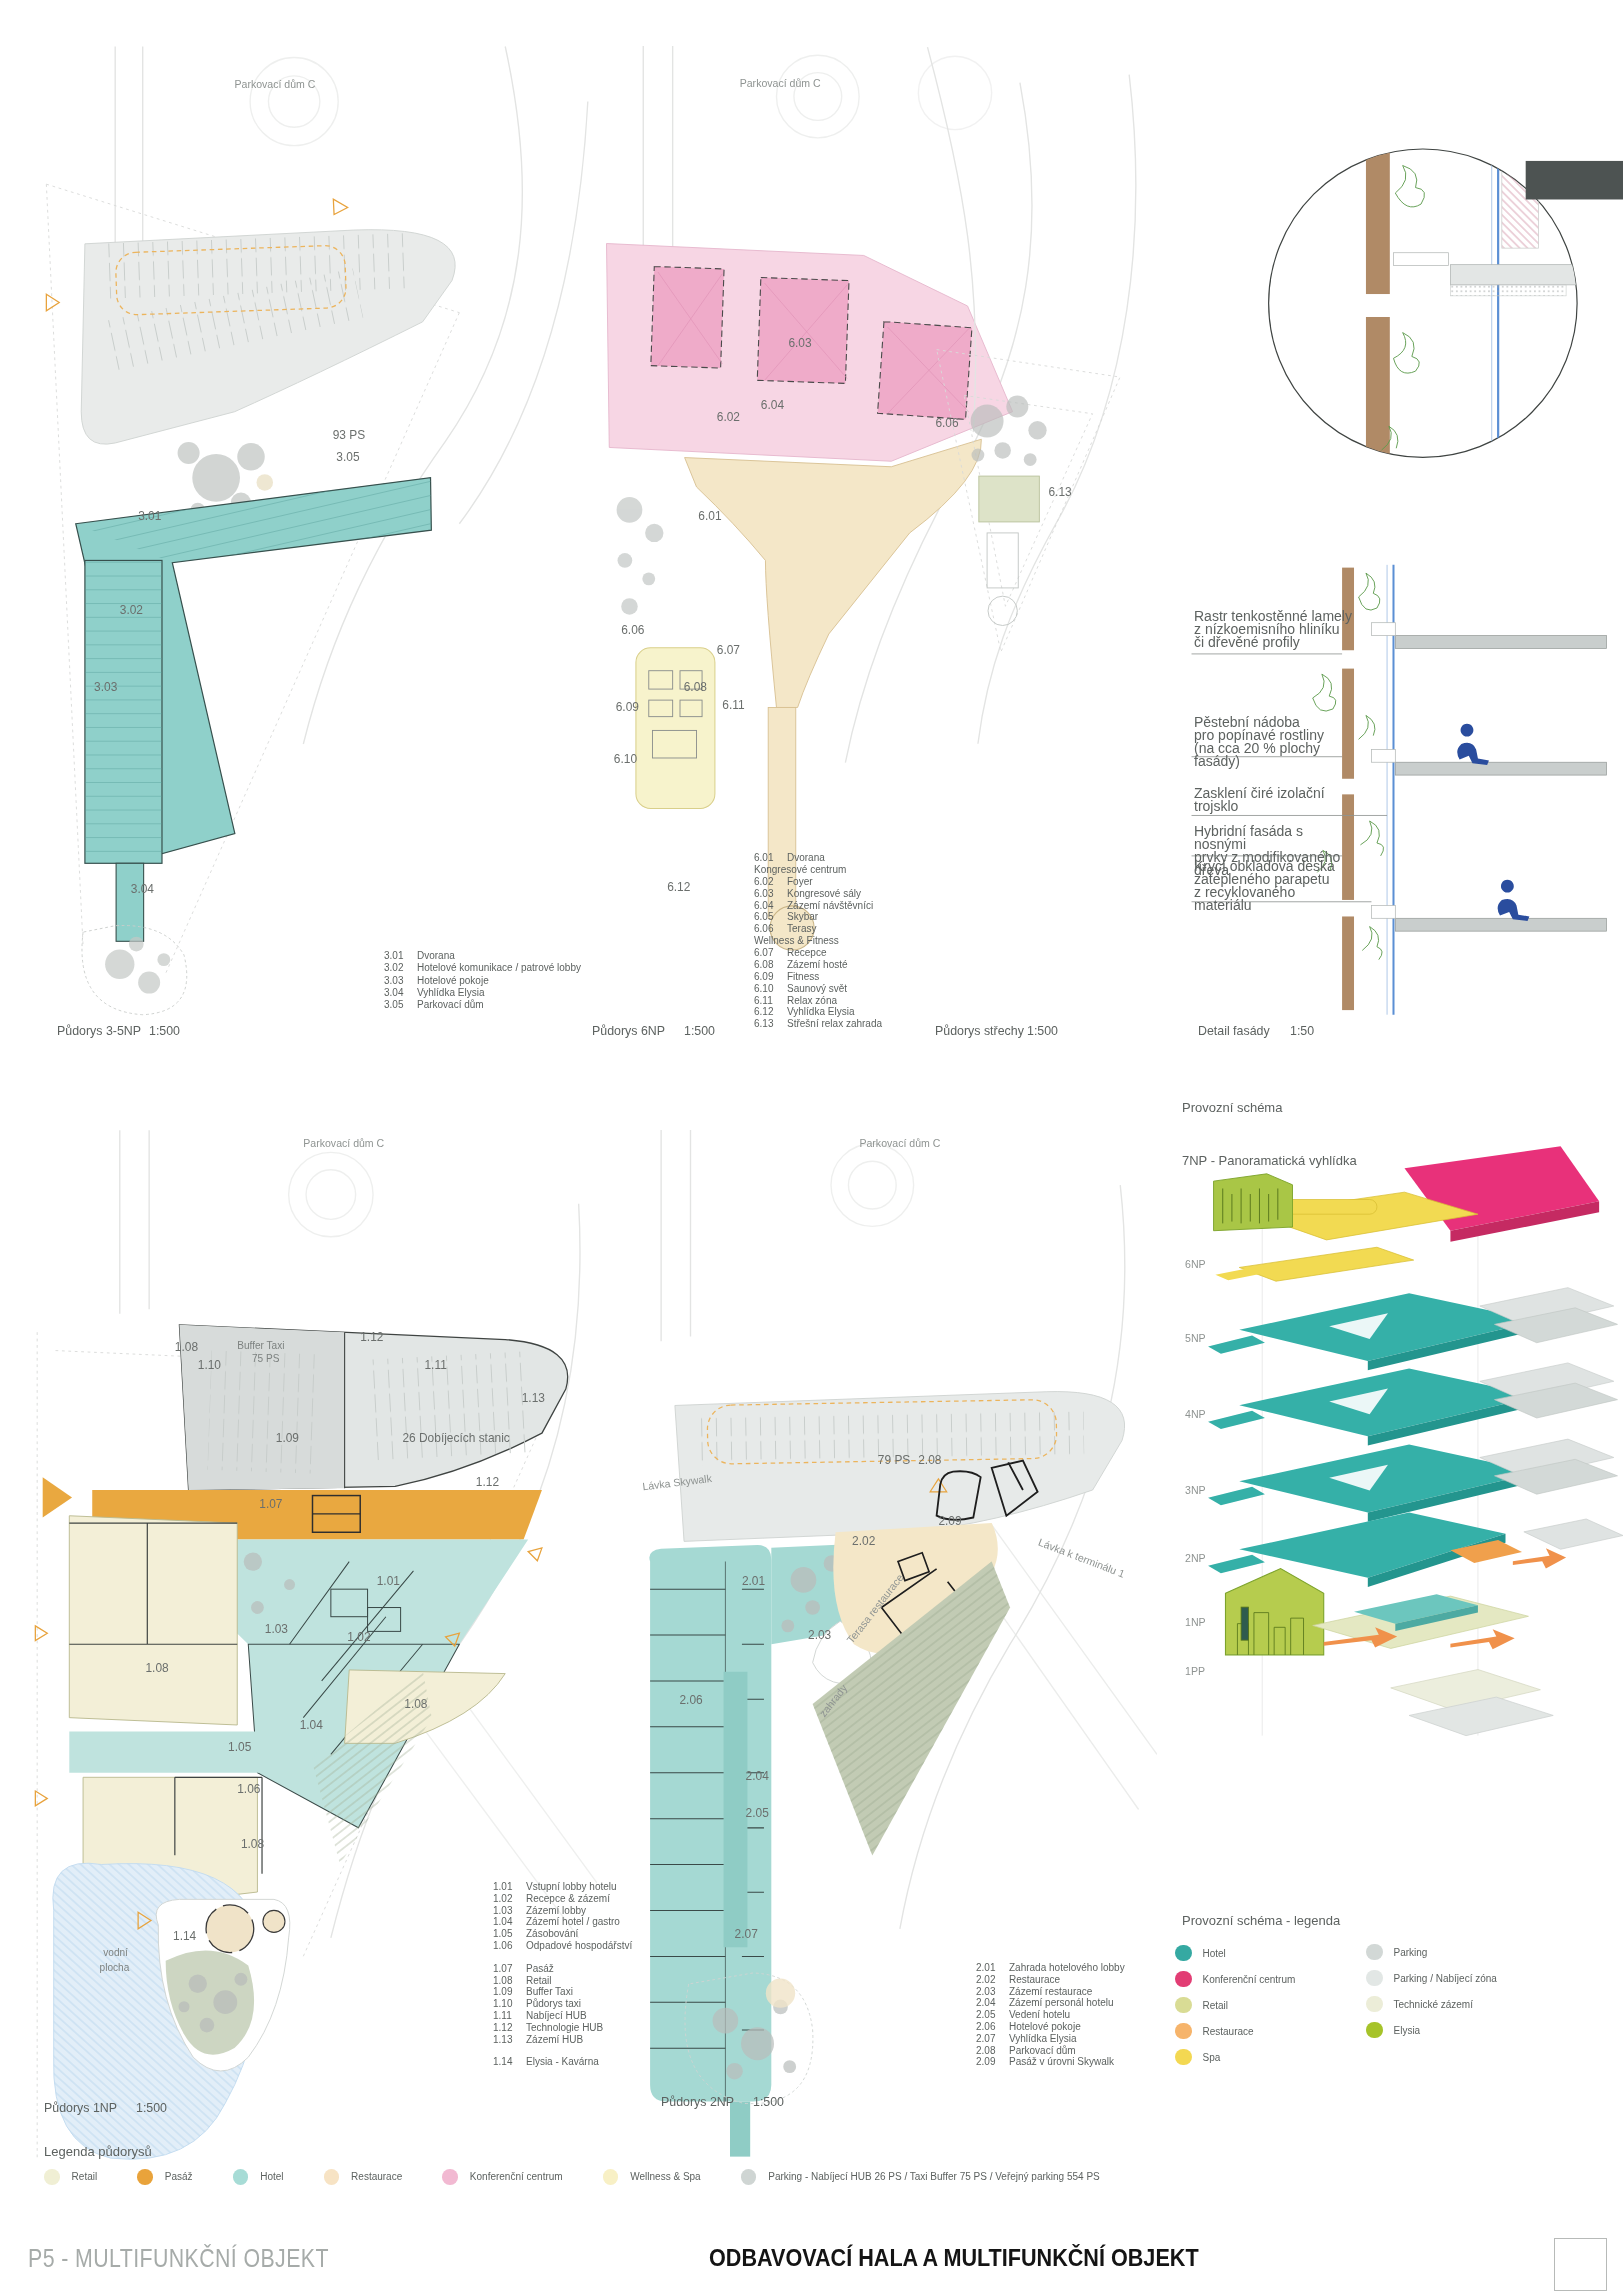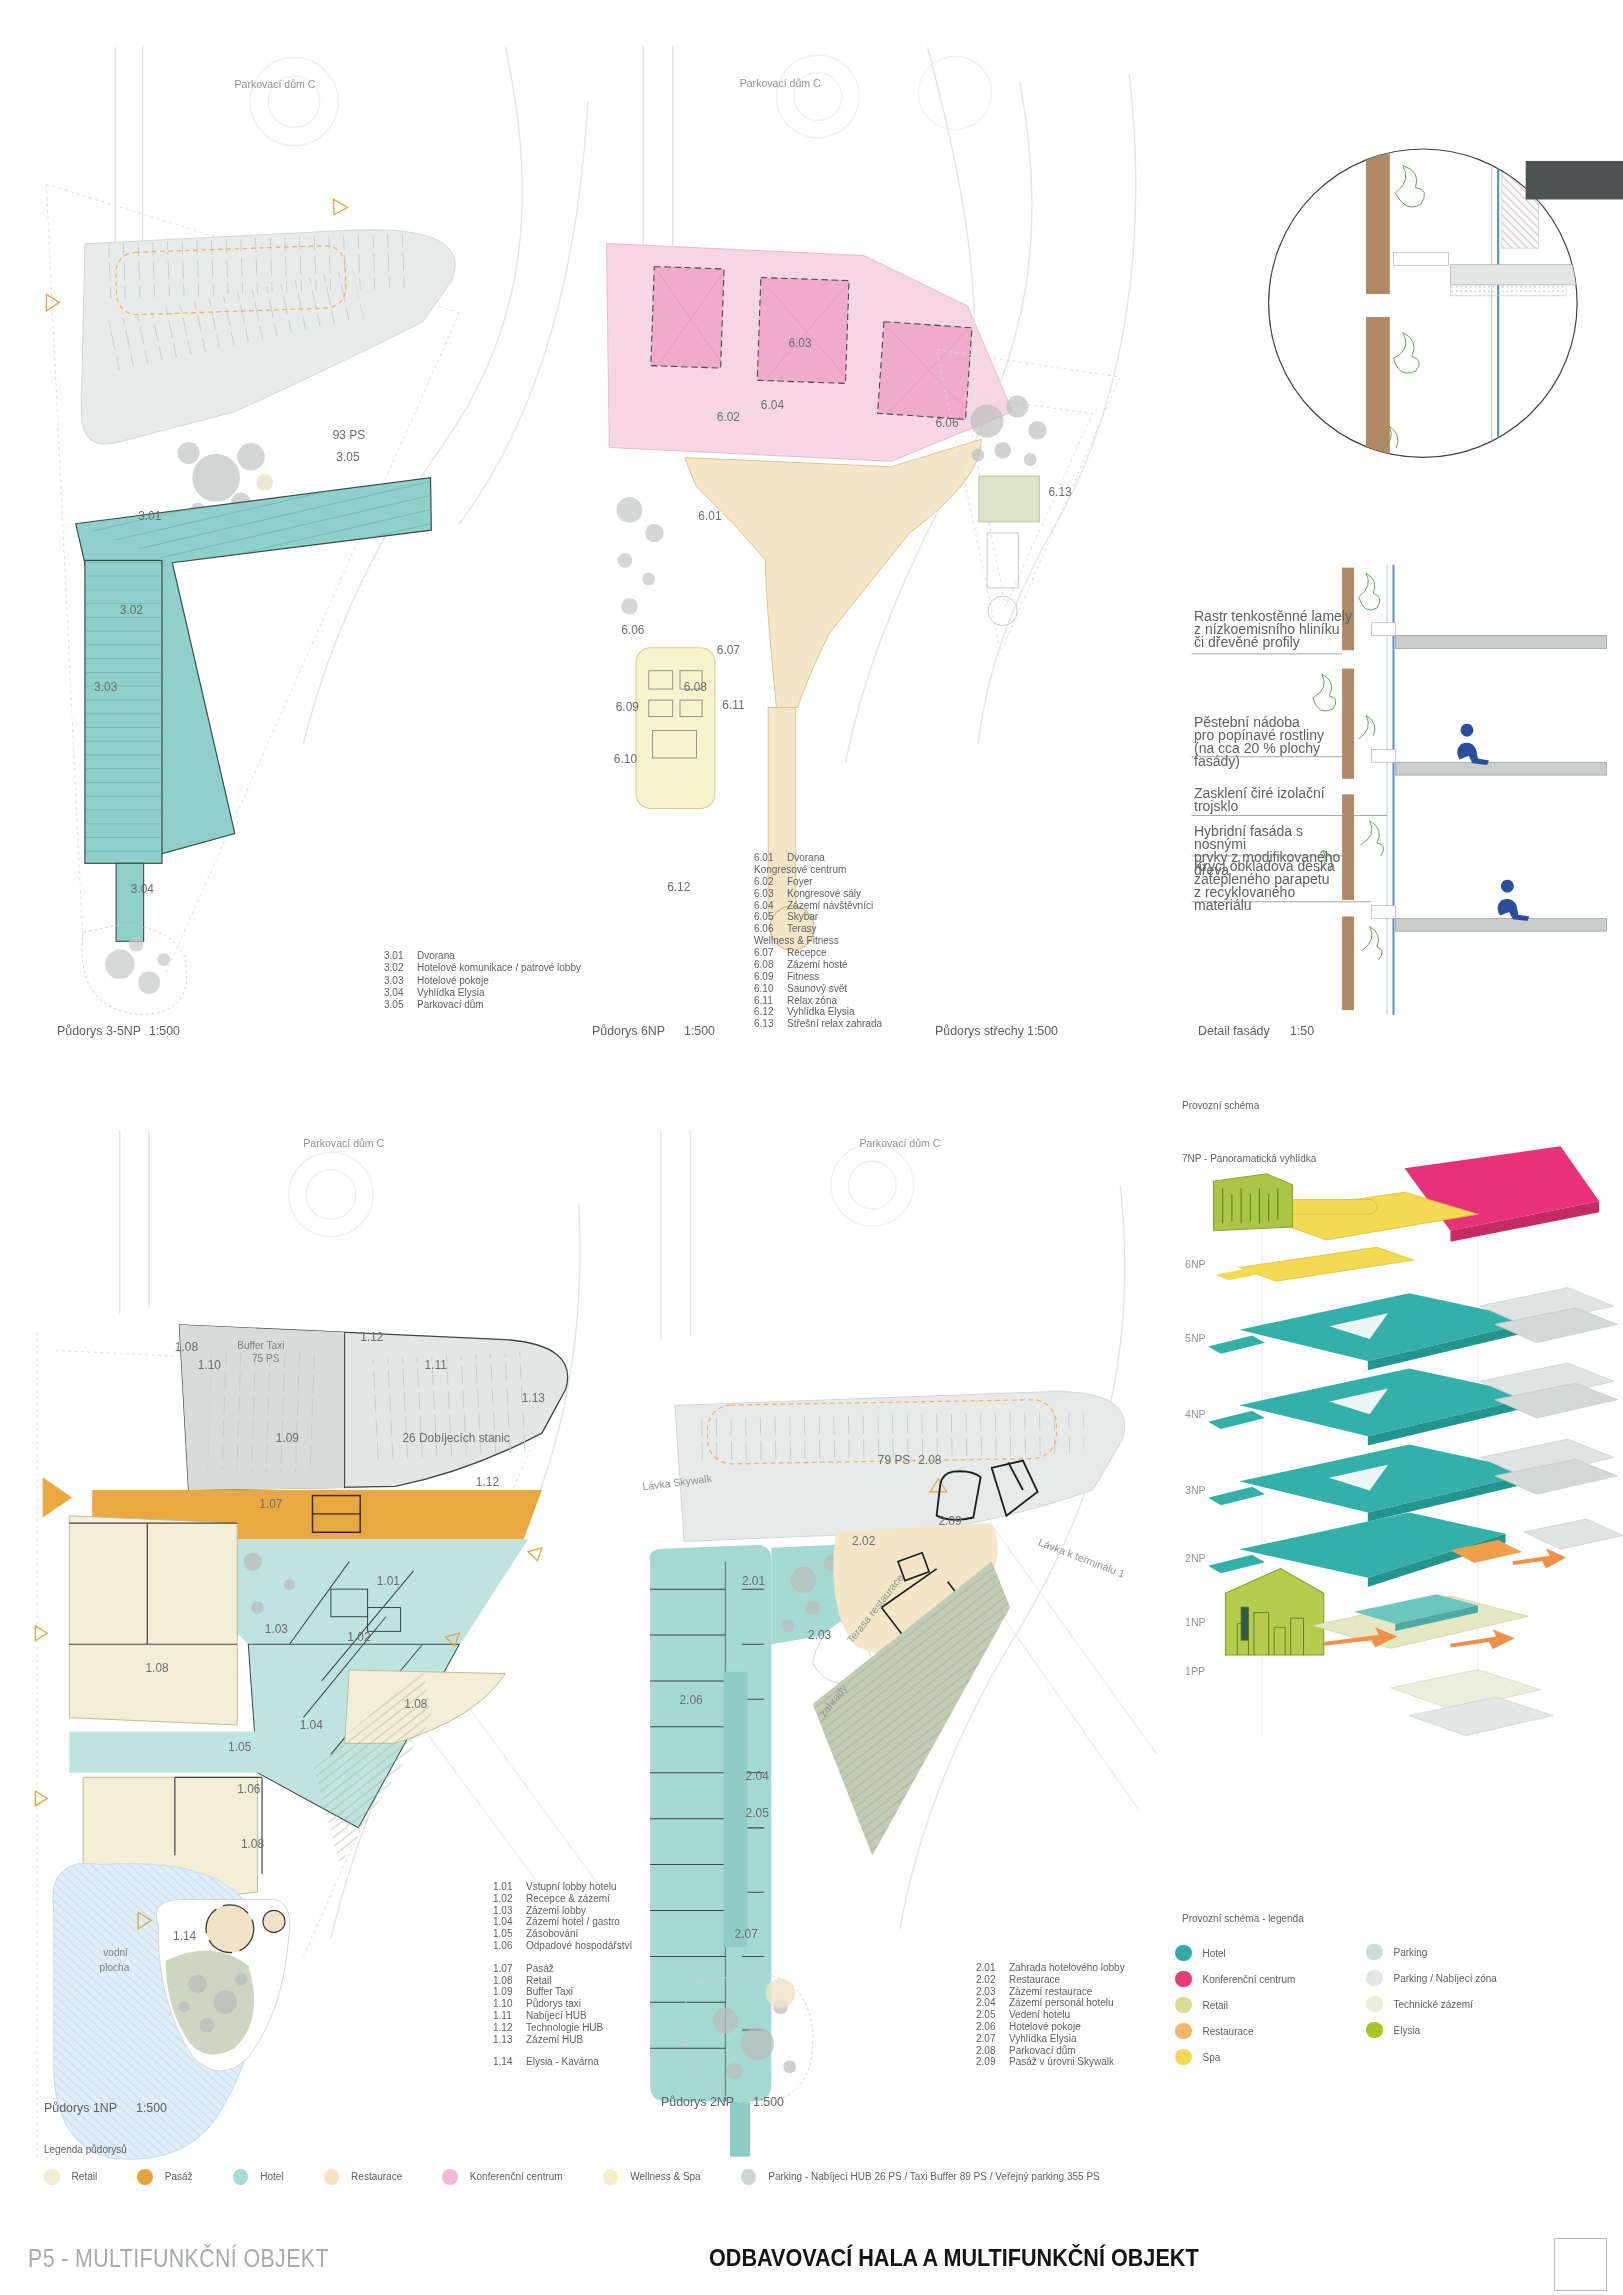--- a/index.html
+++ b/index.html
@@ -29,21 +29,21 @@
   .bl-dot{width:15.6px;height:15.6px;border-radius:50%;margin-right:12px}
   
   .fa-note{position:absolute;left:1194px;width:161px;font-size:14px;line-height:13px;
            color:#5d6260;white-space:pre-line}
   .floor-label{position:absolute;font-size:10.6px;color:#8f9492}
   .footer-left{position:absolute;left:27.5px;top:2243px;font-size:26px;color:#a6aba9;
                transform:scaleX(.82);transform-origin:left;letter-spacing:0.5px;white-space:nowrap}
   .footer-center{position:absolute;left:709px;top:2244px;font-size:24px;font-weight:bold;color:#141414;
                transform:scaleX(.9);transform-origin:left;white-space:nowrap}
   .corner-box{position:absolute;left:1554px;top:2238px;width:51px;height:51px;border:1.4px solid #b7bab8}
-  .title-sm{position:absolute;font-size:10px;color:#5d6260;white-space:nowrap}
+  .title-sm{position:absolute;font-size:13px;color:#5d6260;white-space:nowrap}
 </style>
 </head>
 <body>
 
 <svg class="abs" style="left:27.5px;top:46px" width="569" height="983" viewBox="0 0 620 1070">
   <defs>
     <pattern id="pStalls" width="16" height="26" patternUnits="userSpaceOnUse">
       <line x1="8" y1="2" x2="8" y2="22" stroke="#c6cbc9" stroke-width="1"></line>
     </pattern>
     <pattern id="pRooms" width="15" height="15" patternUnits="userSpaceOnUse">
@@ -833,20 +833,20 @@
     <div class="bl-item">
       <span class="bl-dot" style="background: rgb(242, 185, 210);"></span>
       <span>Konferenční centrum</span>
     </div>
     <div class="bl-item">
       <span class="bl-dot" style="background: rgb(248, 240, 197);"></span>
       <span>Wellness &amp; Spa</span>
     </div>
     <div class="bl-item">
       <span class="bl-dot" style="background: rgb(207, 213, 211);"></span>
-      <span>Parking - Nabíjecí HUB 26 PS / Taxi Buffer 89 PS / Veřejný parking 355 PS</span>
+      <span>Parking - Nabíjecí HUB 26 PS / Taxi Buffer 75 PS / Veřejný parking 554 PS</span>
     </div>
   </div>
 
 <div class="footer-left">P5 - MULTIFUNKČNÍ OBJEKT</div>
 <div class="footer-center">ODBAVOVACÍ HALA A MULTIFUNKČNÍ OBJEKT</div>
 <div class="corner-box"></div>
 
 
 </body></html>

